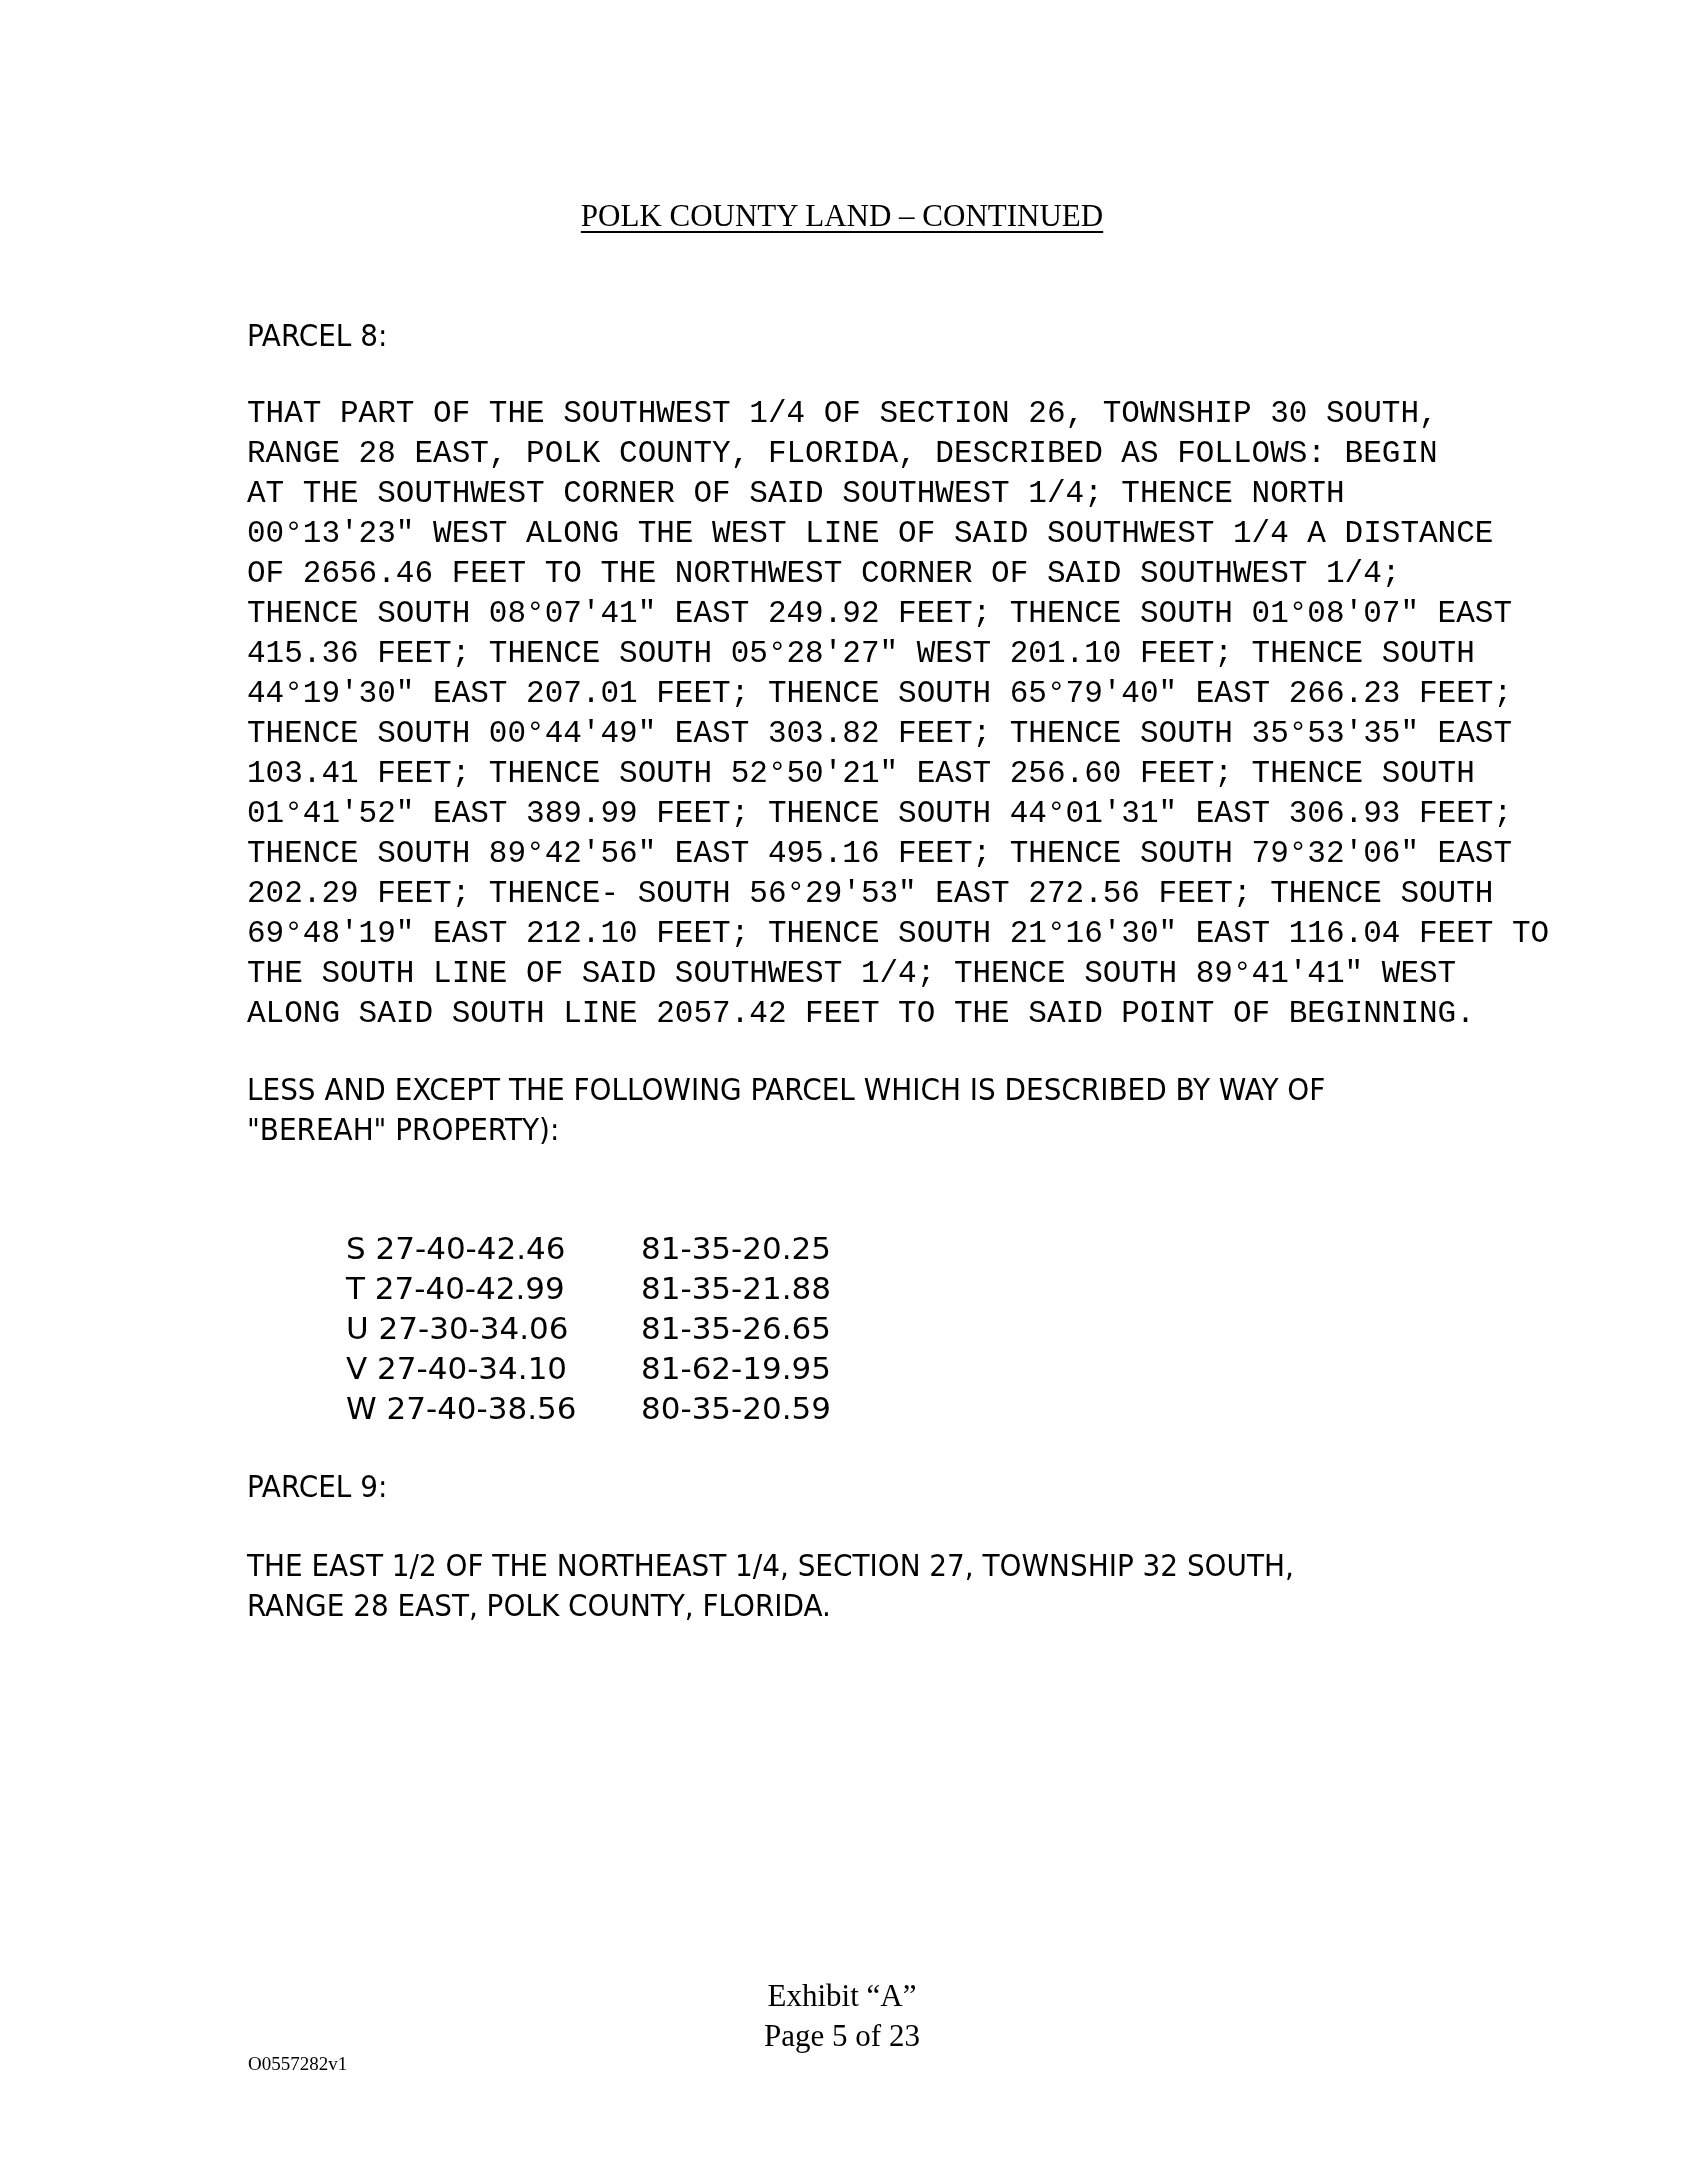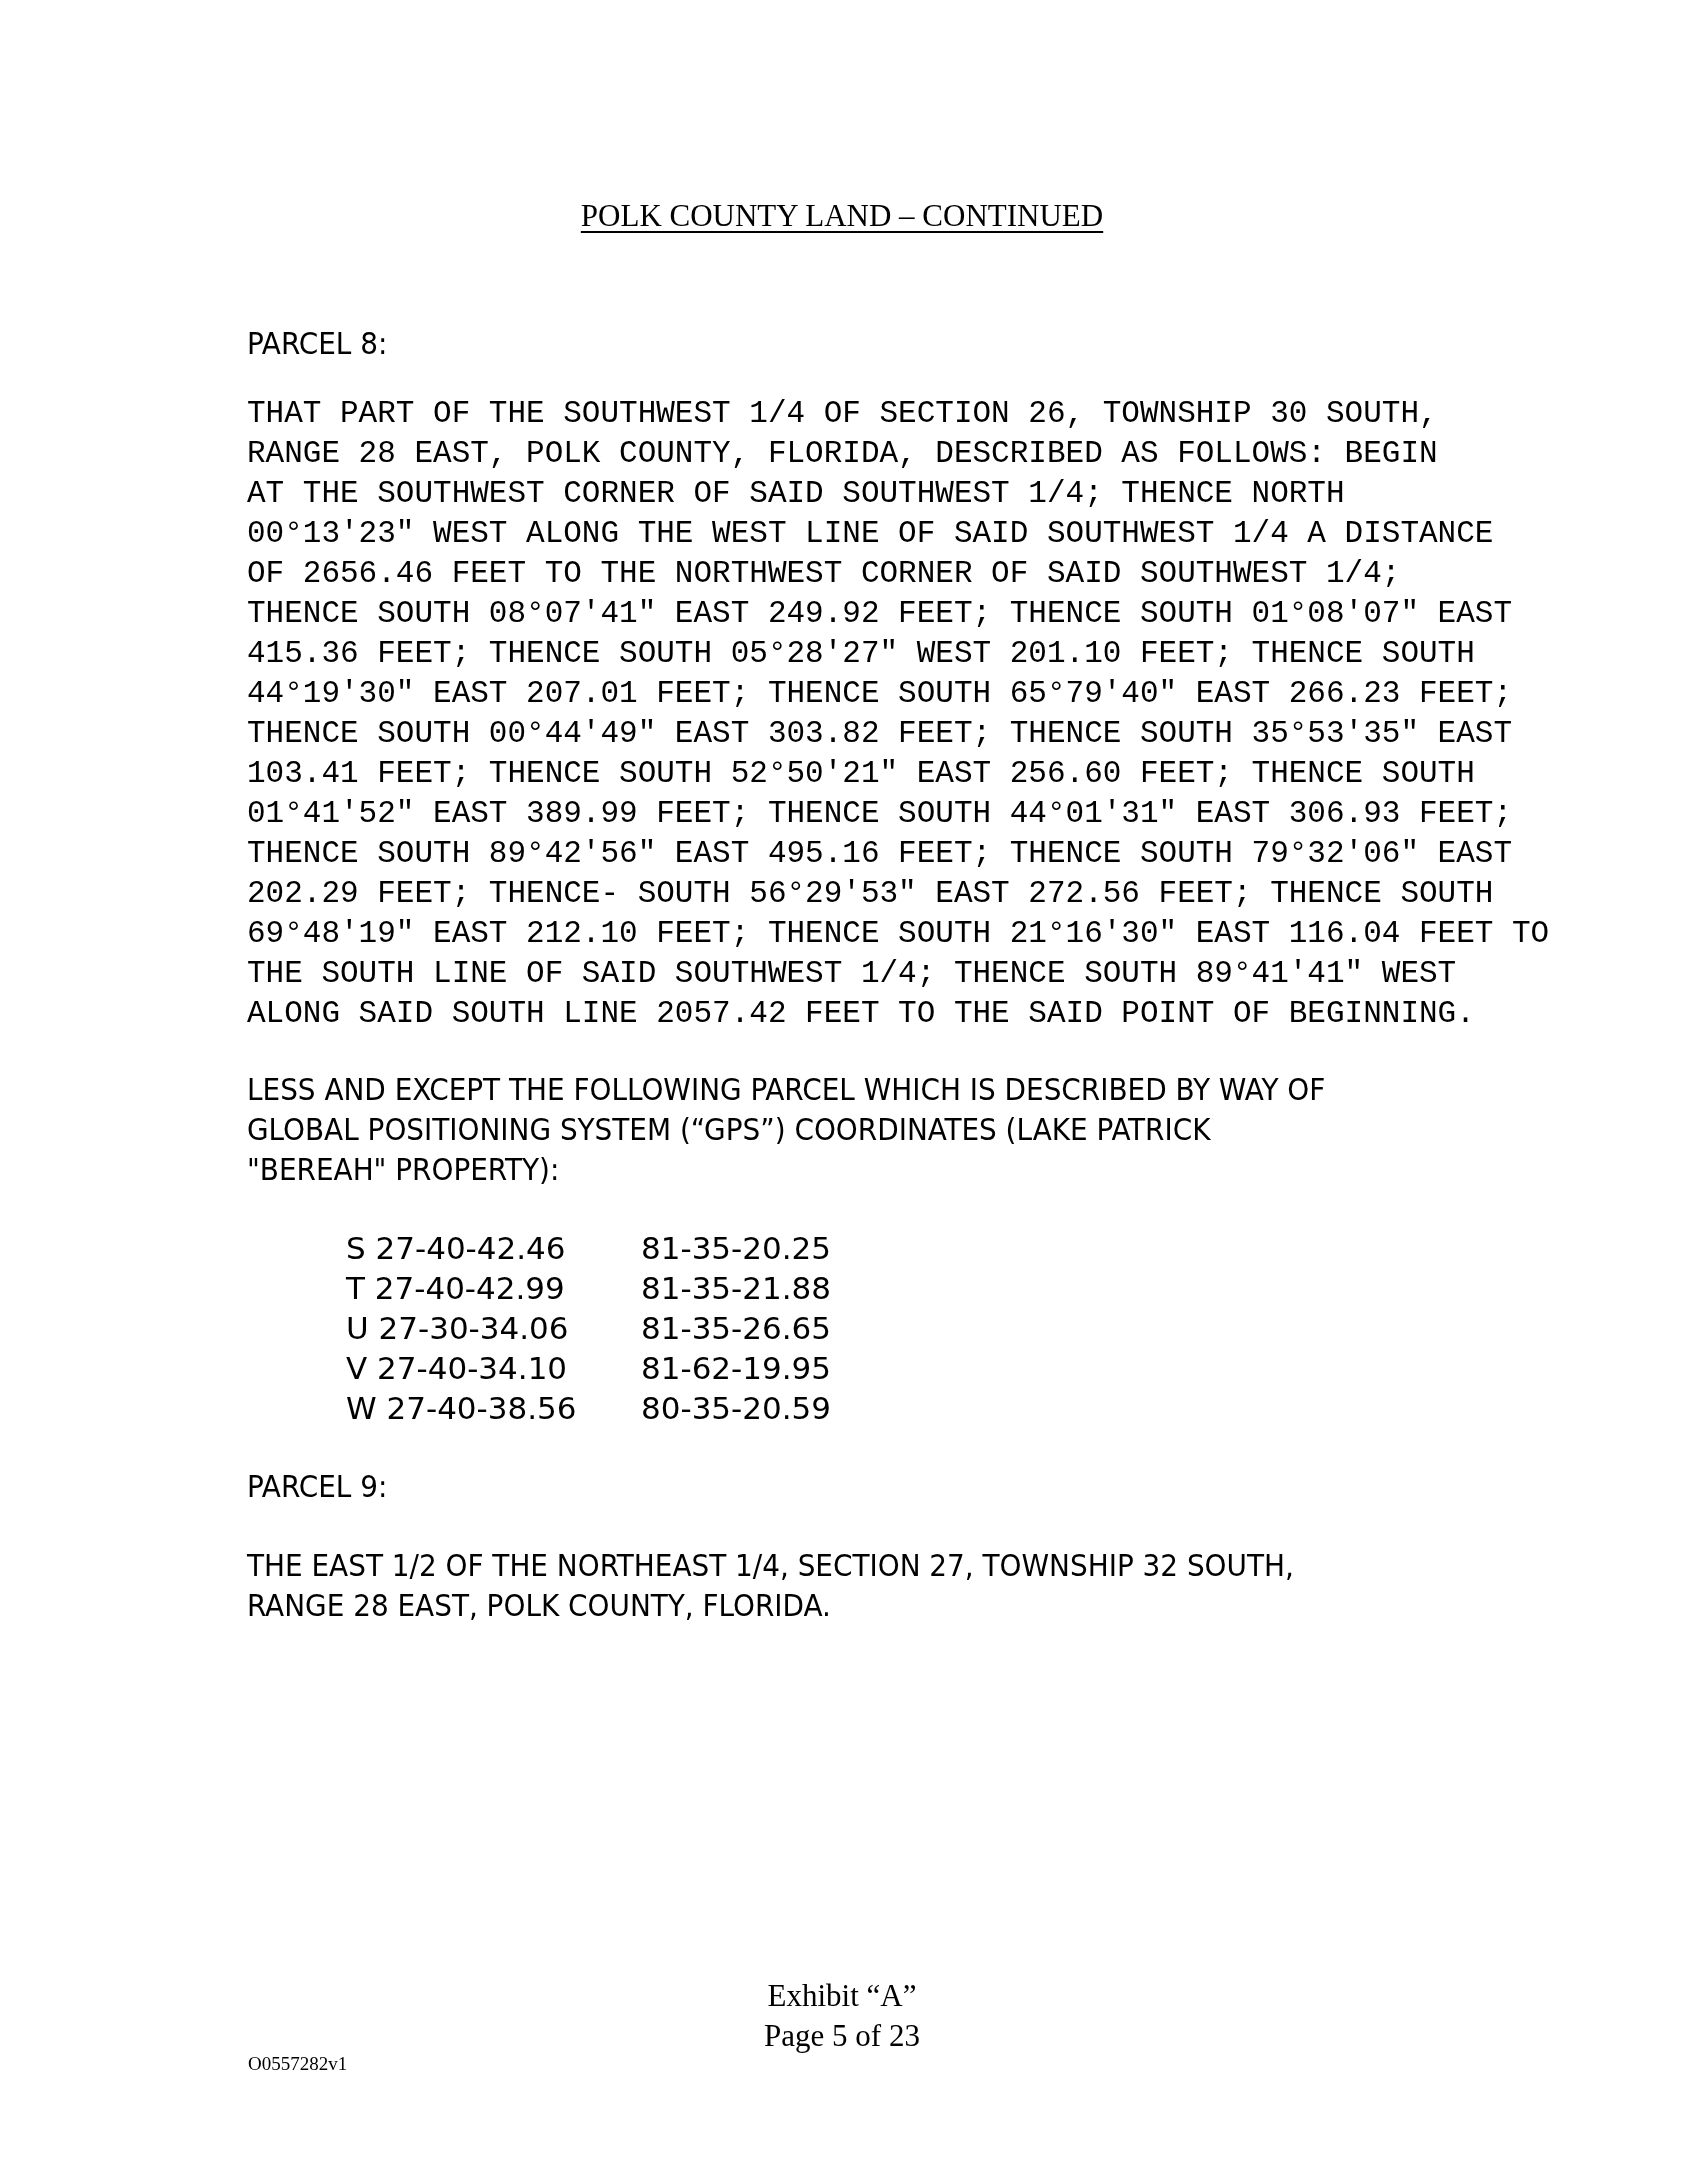--- a/index.html
+++ b/index.html
@@ -41,21 +41,21 @@
       font-family: "DejaVu Sans Condensed", "DejaVu Sans", sans-serif;
       font-stretch: condensed;
       font-size: 31px;
       line-height: 40px;
       position: absolute;
       left: 247px;
       width: 1247px;
       white-space: nowrap;
     }
     .line { display: block; height: 40px; }
-    .heading-parcel8 { top: 323px; }
+    .heading-parcel8 { top: 315px; }
     .para1 { top: 394px; font-family: Liberation Mono, monospace; }
     .para2 { top: 1069px; }
     .coords {
       position: absolute;
       left: 346px;
       top: 1228px;
       font-family: "DejaVu Sans", sans-serif;
       font-size: 31px;
       line-height: 40px;
     }
@@ -108,21 +108,20 @@
     <span class="line">01°41'52" EAST 389.99 FEET; THENCE SOUTH 44°01'31" EAST 306.93 FEET;</span>
     <span class="line">THENCE SOUTH 89°42'56" EAST 495.16 FEET; THENCE SOUTH 79°32'06" EAST</span>
     <span class="line">202.29 FEET; THENCE- SOUTH 56°29'53" EAST 272.56 FEET; THENCE SOUTH</span>
     <span class="line">69°48'19" EAST 212.10 FEET; THENCE SOUTH 21°16'30" EAST 116.04 FEET TO</span>
     <span class="line">THE SOUTH LINE OF SAID SOUTHWEST 1/4; THENCE SOUTH 89°41'41" WEST</span>
     <span class="line">ALONG SAID SOUTH LINE 2057.42 FEET TO THE SAID POINT OF BEGINNING.</span>
   </div>
 
   <div class="body-text para2">
     <span class="line">LESS AND EXCEPT THE FOLLOWING PARCEL WHICH IS DESCRIBED BY WAY OF</span>
-    <span class="line">GLOBAL POSITIONING SYSTEM (“GPS”) COORDINATES (LAKE PATRICK</span>
     <span class="line">"BEREAH" PROPERTY):</span>
   </div>
 
   <div class="coords">
     <div class="coord-row">
       <span class="coord-lat">S 27-40-42.46</span>
       <span class="coord-lon">81-35-20.25</span>
     </div>
     <div class="coord-row">
       <span class="coord-lat">T 27-40-42.99</span>

